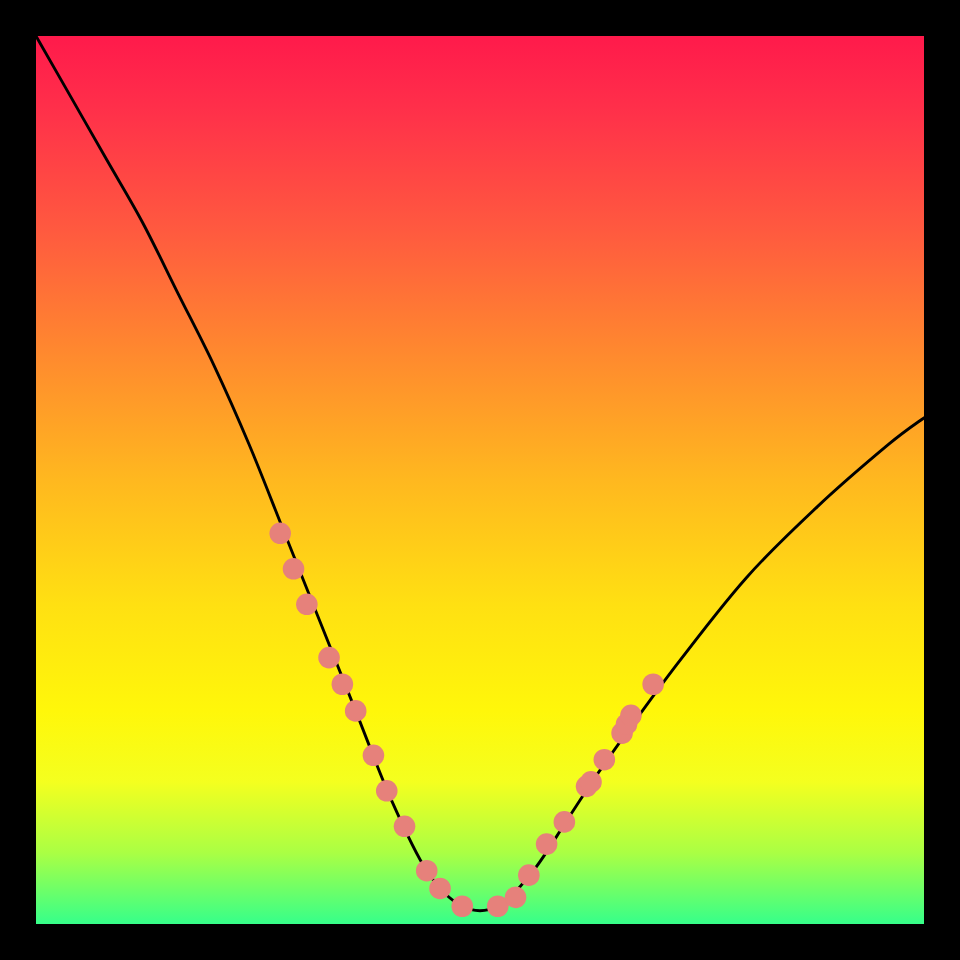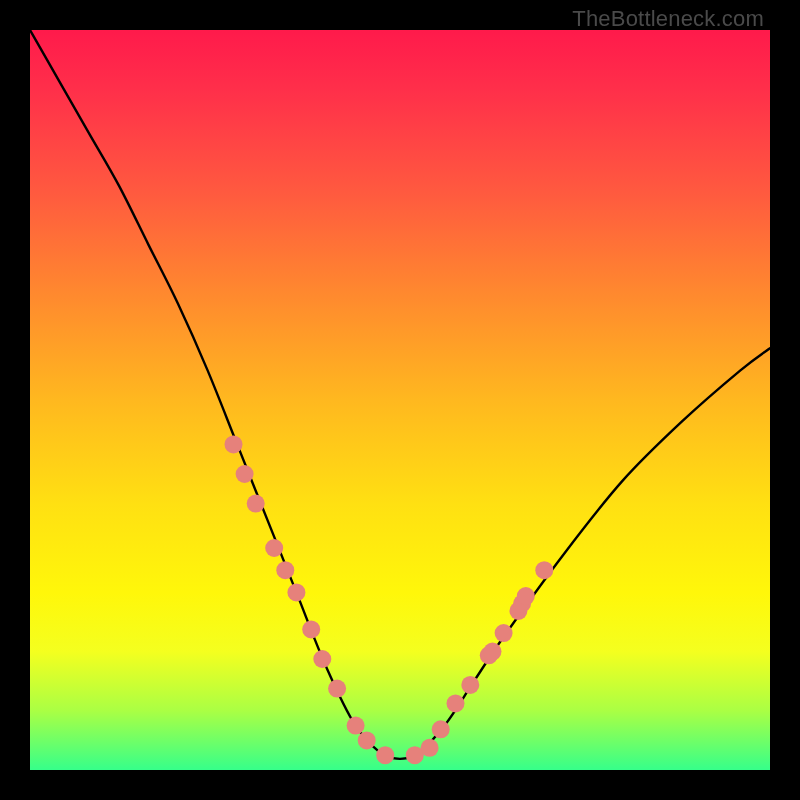--- a/index.html
+++ b/index.html
@@ -53,21 +53,20 @@
   }
   .svg-layer {
     position: absolute;
     inset: 0;
   }
 </style>
 </head>
 <body>
 
 <div class="frame">
-  <div class="watermark">TheBottleneck.com</div>
   <div class="plot-area">
     <div class="grad"></div>
     <svg class="svg-layer" viewBox="0 0 740 740" preserveAspectRatio="none">
       <path id="curve-path" fill="none" stroke="#000" stroke-width="2.4" stroke-linecap="round" d="M 0 0 C 4.933333333333334 8.633333333333326, 19.733333333333334 34.53333333333329, 29.6 51.799999999999955 C 39.46666666666667 69.06666666666662, 49.333333333333336 86.33333333333336, 59.2 103.60000000000002 C 69.06666666666666 120.86666666666669, 78.93333333333334 136.89999999999998, 88.8 155.39999999999998 C 98.66666666666666 173.89999999999998, 108.53333333333333 194.86666666666667, 118.4 214.60000000000002 C 128.26666666666668 234.33333333333337, 138.13333333333333 252.83333333333334, 148 273.8 C 157.86666666666667 294.76666666666665, 167.73333333333332 316.96666666666664, 177.6 340.4 C 187.46666666666667 363.8333333333333, 197.33333333333334 389.7333333333333, 207.20000000000002 414.4 C 217.0666666666667 439.06666666666666, 226.93333333333334 463.7333333333333, 236.8 488.4 C 246.66666666666669 513.0666666666666, 256.5333333333333 537.7333333333333, 266.4 562.4 C 276.26666666666665 587.0666666666666, 286.1333333333333 614.1999999999999, 296 636.4 C 305.8666666666667 658.6, 315.73333333333335 680.8, 325.6 695.6 C 335.4666666666667 710.4000000000001, 345.3333333333333 720.2666666666667, 355.2 725.2 C 365.06666666666666 730.1333333333334, 374.93333333333334 730.1333333333334, 384.8 725.2 C 394.6666666666667 720.2666666666667, 404.53333333333336 707.9333333333334, 414.40000000000003 695.6 C 424.2666666666667 683.2666666666667, 434.1333333333333 666, 444 651.2 C 453.8666666666667 636.4000000000001, 458.8 627.7666666666667, 473.6 606.8 C 488.40000000000003 585.8333333333333, 513.0666666666666 551.3, 532.8 525.4 C 552.5333333333333 499.5, 572.2666666666667 473.59999999999997, 592 451.4 C 611.7333333333333 429.2, 631.4666666666667 410.70000000000005, 651.2 392.20000000000005 C 670.9333333333334 373.70000000000005, 695.6 352.7333333333333, 710.4 340.4 C 725.1999999999999 328.06666666666666, 735.0666666666666 321.90000000000003, 740 318.20000000000005"></path>
       <g id="markers-group">
           <circle cx="203.50000000000003" cy="414.4" r="9" fill="#e6817b"></circle>
           <circle cx="214.6" cy="444" r="9" fill="#e6817b"></circle>
           <circle cx="225.7" cy="473.6" r="9" fill="#e6817b"></circle>
           <circle cx="244.20000000000002" cy="518" r="9" fill="#e6817b"></circle>
           <circle cx="255.29999999999998" cy="540.2" r="9" fill="#e6817b"></circle>

